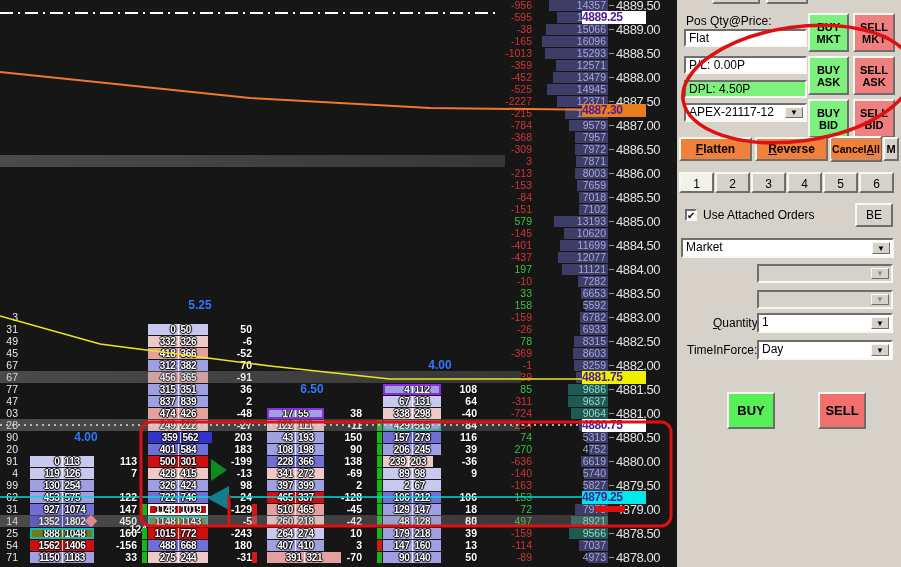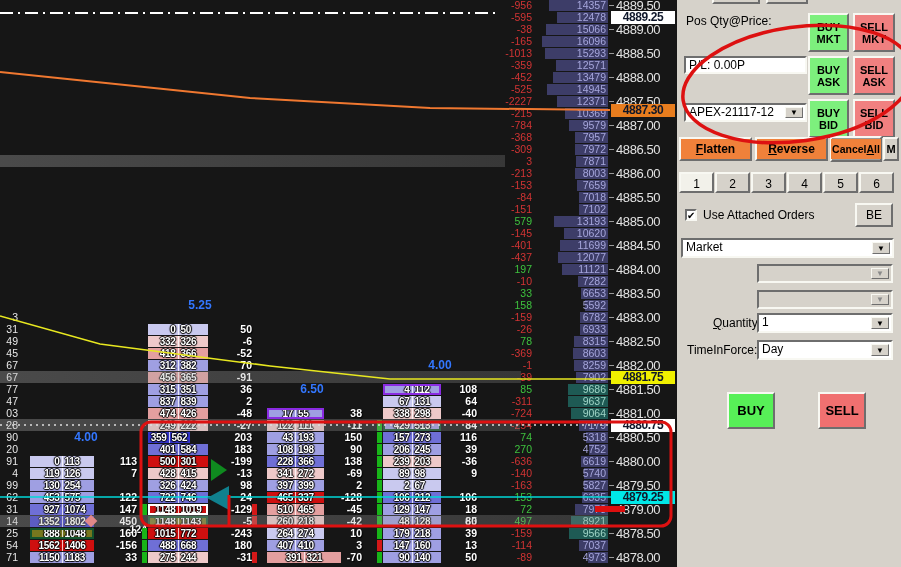--- a/index.html
+++ b/index.html
@@ -10,32 +10,32 @@
   .vbar.teal{background:#1e5a54;}
   .vtxt{position:absolute;left:536px;width:70px;height:11px;text-align:right;
         font:400 10.5px/11px "Liberation Sans",sans-serif;color:#a6a6dc;}
   .vtxt.teal{color:#9fd4c6;}
   .dlt{position:absolute;left:472px;width:60px;height:11px;text-align:right;
        font:400 10.5px/11px "Liberation Sans",sans-serif;}
   .dlt.neg{color:#d23434;} .dlt.pos{color:#3ec23e;}
   .tick{position:absolute;left:609px;width:5px;height:1px;background:#9a9a9a;}
   .plabel{position:absolute;left:616px;width:60px;height:13px;
           font:400 13px/13px "Liberation Sans",sans-serif;color:#e2e2e2;letter-spacing:-0.4px;}
-  .pbox{position:absolute;left:611px;width:64px;height:13px;text-align:center;
-        font:700 12px/13px "Liberation Sans",sans-serif;color:#0f172a;letter-spacing:-0.4px;}
+  .pbox{position:absolute;left:582px;width:64px;height:13px;text-align:left;
+        font:700 12px/13px "Liberation Sans",sans-serif;color:#4c1d95;letter-spacing:-0.4px;}
   .cell{position:absolute;height:11px;display:flex;box-sizing:border-box;
         font:700 10px/11px "Liberation Sans",sans-serif;color:#fff;letter-spacing:-0.3px;
         text-shadow:1px 0 1px #000,-1px 0 1px #000,0 1px 1px #000,0 -1px 1px #000;}
   .cell .bid{flex:1;text-align:right;padding-right:2px;overflow:hidden;}
   .cell .ask{flex:1;text-align:left;padding-left:2px;overflow:hidden;}
   .cell .cdiv{width:1px;background:rgba(255,255,255,.75);}
   .bg-b1{background:#c9c9ef;} .bg-b2{background:#9f9fe2;} .bg-b3{background:#6f6fd6;}
   .bg-b4{background:#3333cc;} .bg-p1{background:#eec9c9;} .bg-p2{background:#e49f9f;}
   .bg-r{background:#cf0f0f;} .bg-y{background:#77771e;}
-  .bd-pb{border:2px solid #8a2be2;line-height:7px;} .bd-yb{border:2px solid #14532d;line-height:7px;}
+  .bd-pb{border:2px solid #8a2be2;line-height:7px;} .bd-yb{border:2px solid #14b8a6;line-height:7px;}
   .bd-wb{border:2px solid #ffffff;line-height:7px;}
   .cdelta{position:absolute;width:42px;height:11px;text-align:right;
           font:700 10.5px/11px "Liberation Sans",sans-serif;color:#fff;
           text-shadow:1px 1px 1px #000;}
   .sbar{position:absolute;width:5px;height:11px;}
   .sbar.g{background:#18b418;} .sbar.r{background:#d41818;}
   .bluelab{position:absolute;width:40px;text-align:center;
            font:700 12px/12px "Liberation Sans",sans-serif;color:#3377ff;}
   .ledge{position:absolute;left:0;width:18px;height:11px;text-align:right;
          font:400 10.5px/11px "Liberation Sans",sans-serif;color:#e8e8e8;}
@@ -383,21 +383,21 @@
         <span class="cdiv"></span>
         <span class="ask">426</span>
       </div>
       <div class="cdelta" style="left: 210px; top: 407.5px;">-48</div>
       <div class="cell bg-p1" style="left: 148px; top: 419.5px; width: 60px;">
         <span class="bid">249</span>
         <span class="cdiv"></span>
         <span class="ask">222</span>
       </div>
       <div class="cdelta" style="left: 210px; top: 419.5px;">-27</div>
-      <div class="cell bg-b4" style="left: 148px; top: 431.5px; width: 42px;">
+      <div class="cell bg-b4" style="left: 148px; top: 431.5px; width: 64px;">
         <span class="bid">359</span>
         <span class="cdiv"></span>
         <span class="ask">562</span>
       </div>
       <div class="cdelta" style="left: 210px; top: 431.5px;">203</div>
       <div class="cell bg-b3" style="left: 148px; top: 443.5px; width: 60px;">
         <span class="bid">401</span>
         <span class="cdiv"></span>
         <span class="ask">584</span>
       </div>
@@ -575,21 +575,21 @@
       </div>
       <div class="cdelta" style="left: 435px; top: 431.5px;">116</div>
       <div class="sbar g" style="left: 377px; top: 431.5px;"></div>
       <div class="cell bg-b2" style="left: 383px; top: 443.5px; width: 58px;">
         <span class="bid">206</span>
         <span class="cdiv"></span>
         <span class="ask">245</span>
       </div>
       <div class="cdelta" style="left: 435px; top: 443.5px;">39</div>
       <div class="sbar g" style="left: 377px; top: 443.5px;"></div>
-      <div class="cell bg-p1" style="left: 383px; top: 455.5px; width: 58px;">
+      <div class="cell bg-p1" style="left: 383px; top: 455.5px; width: 50px;">
         <span class="bid">239</span>
         <span class="cdiv"></span>
         <span class="ask">203</span>
       </div>
       <div class="cdelta" style="left: 435px; top: 455.5px;">-36</div>
       <div class="sbar g" style="left: 377px; top: 455.5px;"></div>
       <div class="cell bg-b1" style="left: 383px; top: 467.5px; width: 58px;">
         <span class="bid">89</span>
         <span class="cdiv"></span>
         <span class="ask">98</span>
@@ -666,21 +666,23 @@
       <div class="pbox" style="top: 418.5px; background: rgb(255, 255, 255);">4880.75</div>
       <div class="pbox" style="top: 490.5px; background: rgb(0, 232, 232);">4879.25</div>
     </div>
 
   <div id="panel">
 
     <div class="raised" style="position:absolute;left:35px;top:-3px;width:48px;height:7px;"></div>
     <div class="raised" style="position:absolute;left:89px;top:-3px;width:42px;height:7px;"></div>
 
     <div class="plab" style="left:9px;top:15px;">Pos Qty@Price:</div>
+    <div class="pfield sunken" style="left:7px;top:29px;width:123px;height:18px;">Flat</div>
     <div class="pfield sunken" style="left:7px;top:56px;width:123px;height:18px;">P/L: 0.00P</div>
+    <div class="pfield sunken" style="left:7px;top:80px;width:123px;height:18px;background:#7df07d;">DPL: 4.50P</div>
     <div class="pfield sunken" style="left:7px;top:103px;width:123px;height:19px;">
       <span>APEX-21117-12</span>
       <span class="combo-arrow">▼</span>
     </div>
 
     <div class="pbtn raised green" style="left:131px;top:13px;width:41px;height:39px;">
       <div>BUY</div>
         <div>MKT</div>
       </div>
     <div class="pbtn raised salmon" style="left:176px;top:13px;width:42px;height:39px;">

